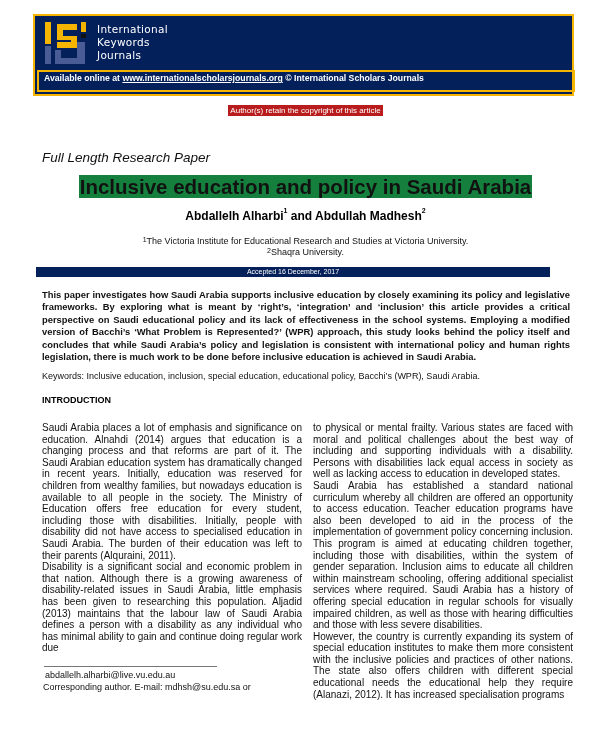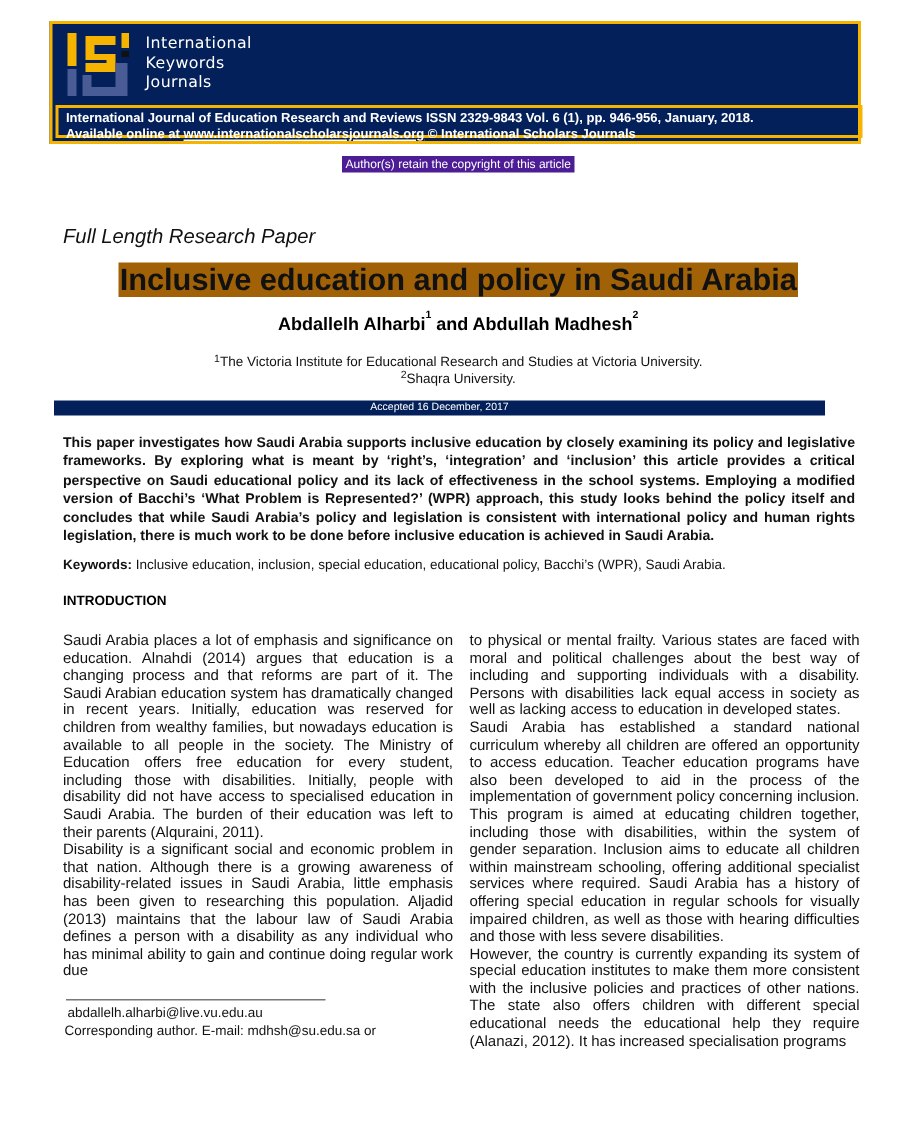--- a/index.html
+++ b/index.html
@@ -3,31 +3,31 @@
 <meta charset="utf-8">
 <style>
   html, body { margin: 0; padding: 0; background: #ffffff; }
   body { width: 611px; height: 747px; position: relative; overflow: hidden; font-family: "Liberation Sans", sans-serif; color: #000; }
   .header-box { position: absolute; left: 33px; top: 14px; width: 541px; height: 82px; background: #03205a; border: 2px solid #f5b400; box-sizing: border-box; }
   .logo { position: absolute; left: 8px; top: 4px; width: 46px; height: 46px; }
   .logo-text { position: absolute; left: 62px; top: 7px; color: #ffffff; font-family: "DejaVu Sans", sans-serif; font-size: 10.5px; line-height: 13px; letter-spacing: 0.3px; }
   .journal-box { position: absolute; left: 2px; top: 54px; width: 538px; height: 22px; border: 2px solid #f5b400; box-sizing: border-box; padding: 1px 0 0 5px; color: #fff; font-weight: bold; font-size: 8.7px; line-height: 10.5px; white-space: nowrap; }
   .journal-box a { color: #fff; text-decoration: underline; }
   .copyright { position: absolute; left: 0; width: 611px; top: 99px; text-align: center; }
-  .copyright span { background: #4c1d95; color: #fff; font-size: 8px; padding: 1px 2px; }
+  .copyright span { background: #b91c1c; color: #fff; font-size: 8px; padding: 1px 2px; }
   .paper-type { position: absolute; left: 42px; top: 150px; font-style: italic; font-size: 13.5px; color: #111; }
   .title { position: absolute; left: 0; width: 611px; top: 175px; text-align: center; }
-  .title span { background: #a16207; font-weight: bold; font-size: 20.5px; padding: 0 1px; color: #111; }
+  .title span { background: #15803d; font-weight: bold; font-size: 20.5px; padding: 0 1px; color: #111; }
   .authors { position: absolute; left: 0; width: 611px; top: 209px; text-align: center; font-weight: bold; font-size: 12px; }
   sup { font-size: 7px; vertical-align: top; position: relative; top: -2px; }
   .affil { position: absolute; left: 0; width: 611px; top: 236px; text-align: center; font-size: 9px; line-height: 11px; color: #111; }
   .accepted { position: absolute; left: 36px; top: 267px; width: 514px; height: 10px; background: #03205a; color: #fff; font-size: 7px; line-height: 10px; text-align: center; }
   .abstract { position: absolute; left: 42px; top: 289px; width: 528px; font-weight: bold; font-size: 9.4px; line-height: 12.4px; text-align: justify; color: #111; }
   .keywords { position: absolute; left: 42px; top: 371px; width: 528px; font-size: 9px; color: #111; }
-  .keywords b { font-weight: bold; }
+  .keywords b { font-weight: normal; }
   .section-heading { position: absolute; left: 42px; top: 395px; font-weight: bold; font-size: 9px; }
   .col { position: absolute; top: 422px; width: 260px; font-size: 10px; line-height: 11.6px; text-align: justify; color: #111; }
   .col p { margin: 0; }
   .col-left { left: 42px; }
   .col-right { left: 313px; }
   .footnote-rule { position: absolute; left: 44px; top: 666px; width: 173px; height: 1px; background: #777; }
   .footnote { position: absolute; left: 43px; top: 670px; font-size: 9px; line-height: 11.5px; color: #111; }
 </style>
 </head>
 <body>
@@ -40,21 +40,20 @@
     <rect x="38" y="14" width="5" height="4" fill="#111"></rect>
     <rect x="2" y="26" width="6" height="18" fill="#4a5c96"></rect>
     <path d="M12 30 H18 V38 H34 V22 H42 V44 H12 Z" fill="#4a5c96"></path>
   </svg>
   <div class="logo-text">
     <div>International</div>
     <div>Keywords</div>
     <div>Journals</div>
   </div>
   <div class="journal-box">
-    <div>International Journal of Education Research and Reviews ISSN 2329-9843 Vol. 6 (1), pp. 946-956, January, 2018.</div>
     <div><span>Available online at </span><a>www.internationalscholarsjournals.org</a><span> © International Scholars Journals</span></div>
   </div>
 </div>
 
 <div class="copyright">
   <span>Author(s) retain the copyright of this article</span>
 </div>
 
 <div class="paper-type">Full Length Research Paper</div>
 

